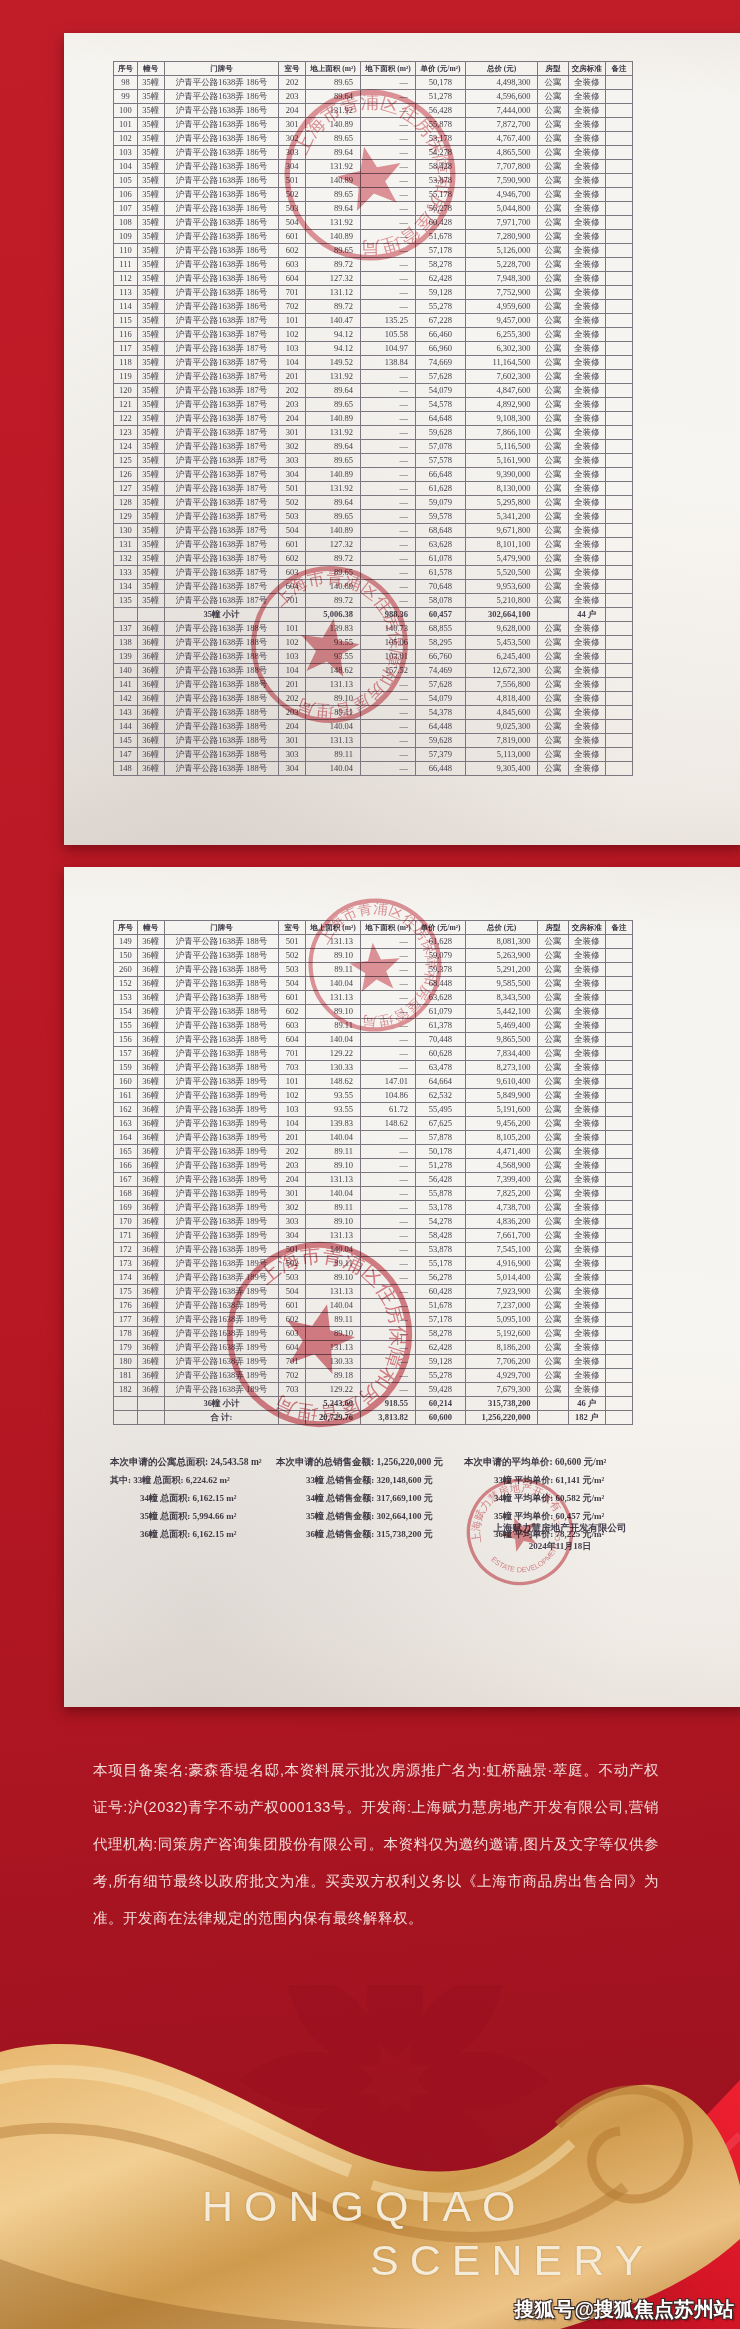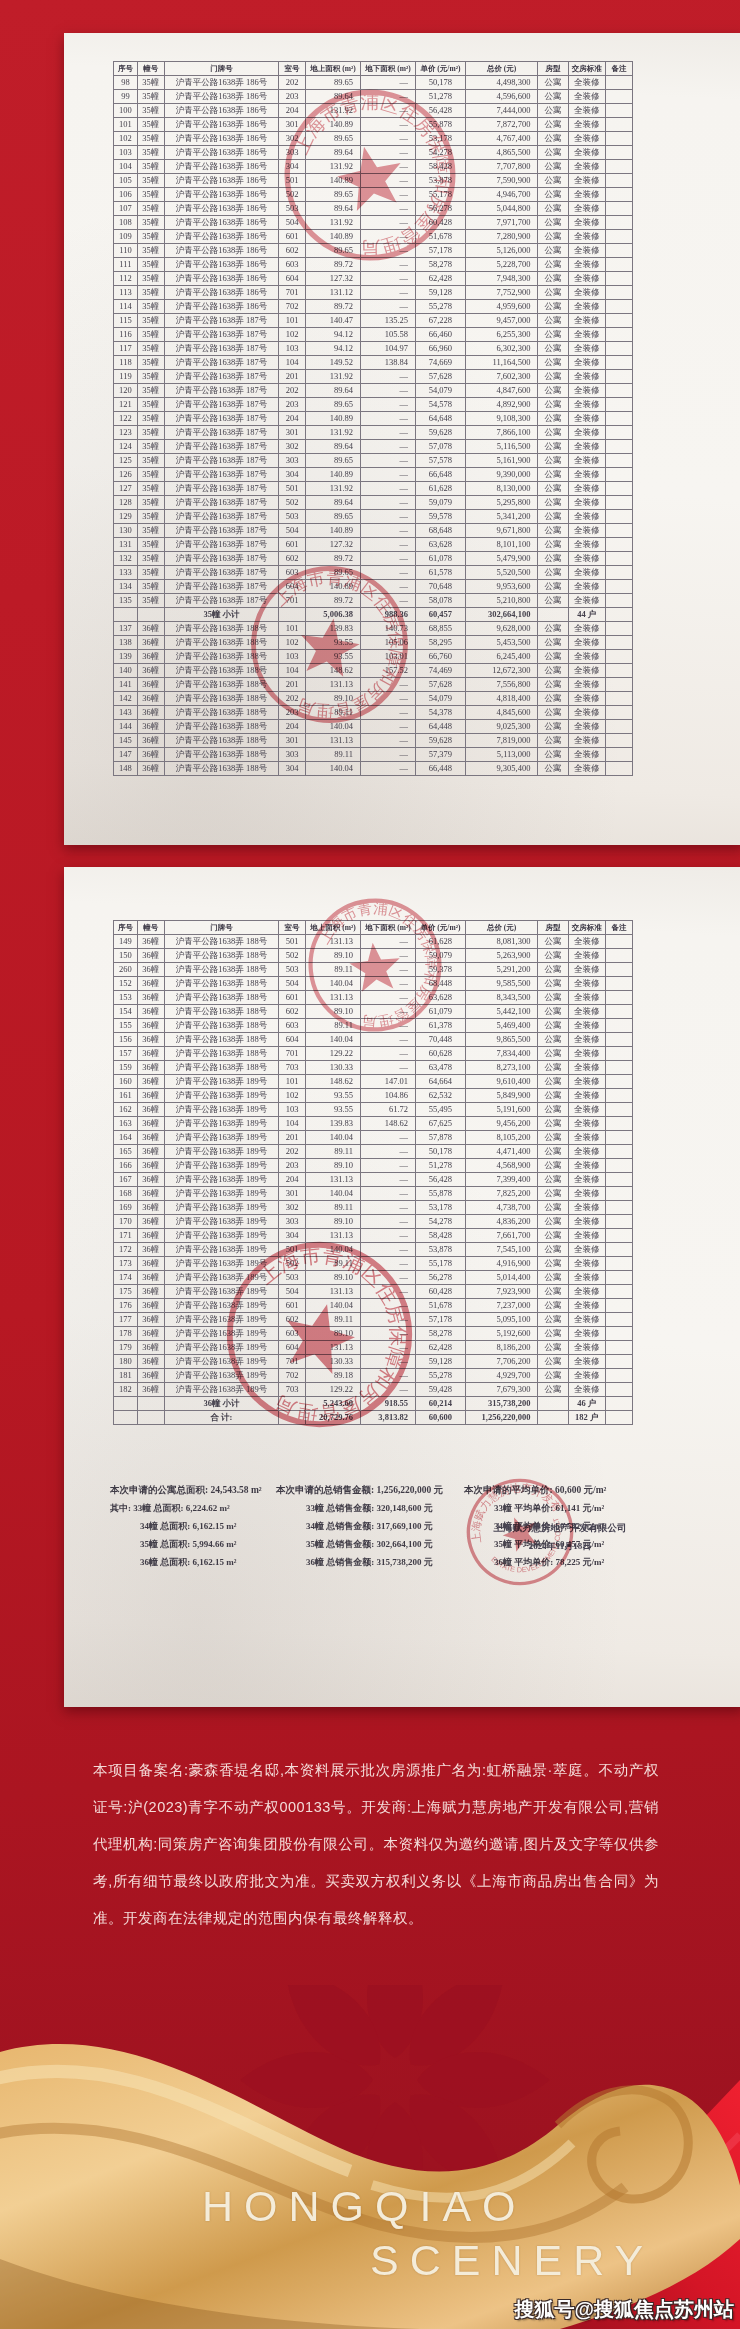--- a/index.html
+++ b/index.html
@@ -21,21 +21,21 @@
   .panel2 table.price{top:53px;}
   table.price th,table.price td{border:1px solid #7b7680;height:13px;line-height:13px;
     padding:0 2px;text-align:center;overflow:hidden;white-space:nowrap;}
   table.price th{font-size:7.5px;font-weight:bold;color:#3b3744;}
   table.price td{font-size:8.5px;}
   table.price td:nth-child(5),table.price td:nth-child(6),table.price td:nth-child(8){text-align:right;padding-right:7px;}
   table.price tr.sum td{font-weight:bold;}
   
   .summary{position:absolute;top:589px;left:0;width:604px;height:120px;
     font-family:"Liberation Serif",serif;color:#3f3b46;}
-  .sumcol{position:absolute;top:0;margin-top:28px;}
+  .sumcol{position:absolute;top:0;}
   .sumcol .head{font-size:9.5px;font-weight:bold;white-space:nowrap;}
   .sumcol .line{font-size:9px;font-weight:bold;margin-top:5px;white-space:nowrap;}
   .sumcol .line.indent{padding-left:30px;}
   .sumcol1{left:46px;} .sumcol2{left:212px;} .sumcol3{left:400px;}
   .sig{position:absolute;left:396px;top:655px;width:200px;text-align:center;
     font-family:"Liberation Serif",serif;color:#474352;font-size:9.5px;font-weight:bold;}
   .sig .date{margin-top:5px;font-size:9px;}
   
   svg.stamp{position:absolute;mix-blend-mode:multiply;}
   
@@ -1289,21 +1289,21 @@
     <svg class="stamp" style="left:400px;top:609px;width:112px;height:112px;opacity:.55;transform:rotate(-22deg)" viewBox="0 0 100 100">
       <circle cx="50" cy="50" r="46" fill="none" stroke="#c5303e" stroke-width="3"></circle>
       <path id="arc5t" d="M 50 50 m -36 0 a 36 36 0 1 1 72 0" fill="none"></path>
       <path id="arc5b" d="M 50 50 m -36 0 a 36 36 0 1 0 72 0" fill="none"></path>
       <text font-size="9.5" fill="#c5303e" font-family="Liberation Serif,serif"><textPath href="#arc5t" startOffset="4%">上海赋力慧房地产开发有限公司</textPath></text>
       <text font-size="6.5" fill="#c5303e" font-family="Liberation Sans,sans-serif"><textPath href="#arc5b" startOffset="12%">ESTATE DEVELOPMENT CO., LTD</textPath></text>
       <path d="M50 36 L54 46.8 L65.5 47.1 L56.4 54.2 L59.7 65.2 L50 58.7 L40.3 65.2 L43.6 54.2 L34.5 47.1 L46 46.8 Z" fill="#c5303e"></path>
     </svg>
   </div>
 
-  <div class="disclaimer">本项目备案名:豪森香堤名邸,本资料展示批次房源推广名为:虹桥融景·萃庭。不动产权证号:沪(2023)青字不动产权000133号。开发商:上海赋力慧房地产开发有限公司,营销代理机构:同策房产咨询集团股份有限公司。本资料仅为邀约邀请,图片及文字等仅供参考,所有细节最终以政府批文为准。买卖双方权利义务以《上海市商品房出售合同》为准。开发商在法律规定的范围内保有最终解释权。</div>
+  <div class="disclaimer">本项目备案名:豪森香堤名邸,本资料展示批次房源推广名为:虹桥融景·萃庭。不动产权证号:沪(2032)青字不动产权000133号。开发商:上海赋力慧房地产开发有限公司,营销代理机构:同策房产咨询集团股份有限公司。本资料仅为邀约邀请,图片及文字等仅供参考,所有细节最终以政府批文为准。买卖双方权利义务以《上海市商品房出售合同》为准。开发商在法律规定的范围内保有最终解释权。</div>
 
   <svg class="bottomart" width="740" height="344" viewBox="0 0 740 344">
     <defs>
       <linearGradient id="gGold" x1="0" y1="0" x2="1" y2="1">
         <stop offset="0" stop-color="#e7b66e"></stop>
           <stop offset=".3" stop-color="#f2cf94"></stop>
         <stop offset=".55" stop-color="#cf9a4c"></stop>
           <stop offset=".8" stop-color="#edc386"></stop>
         <stop offset="1" stop-color="#b97f36"></stop>
       </linearGradient>

